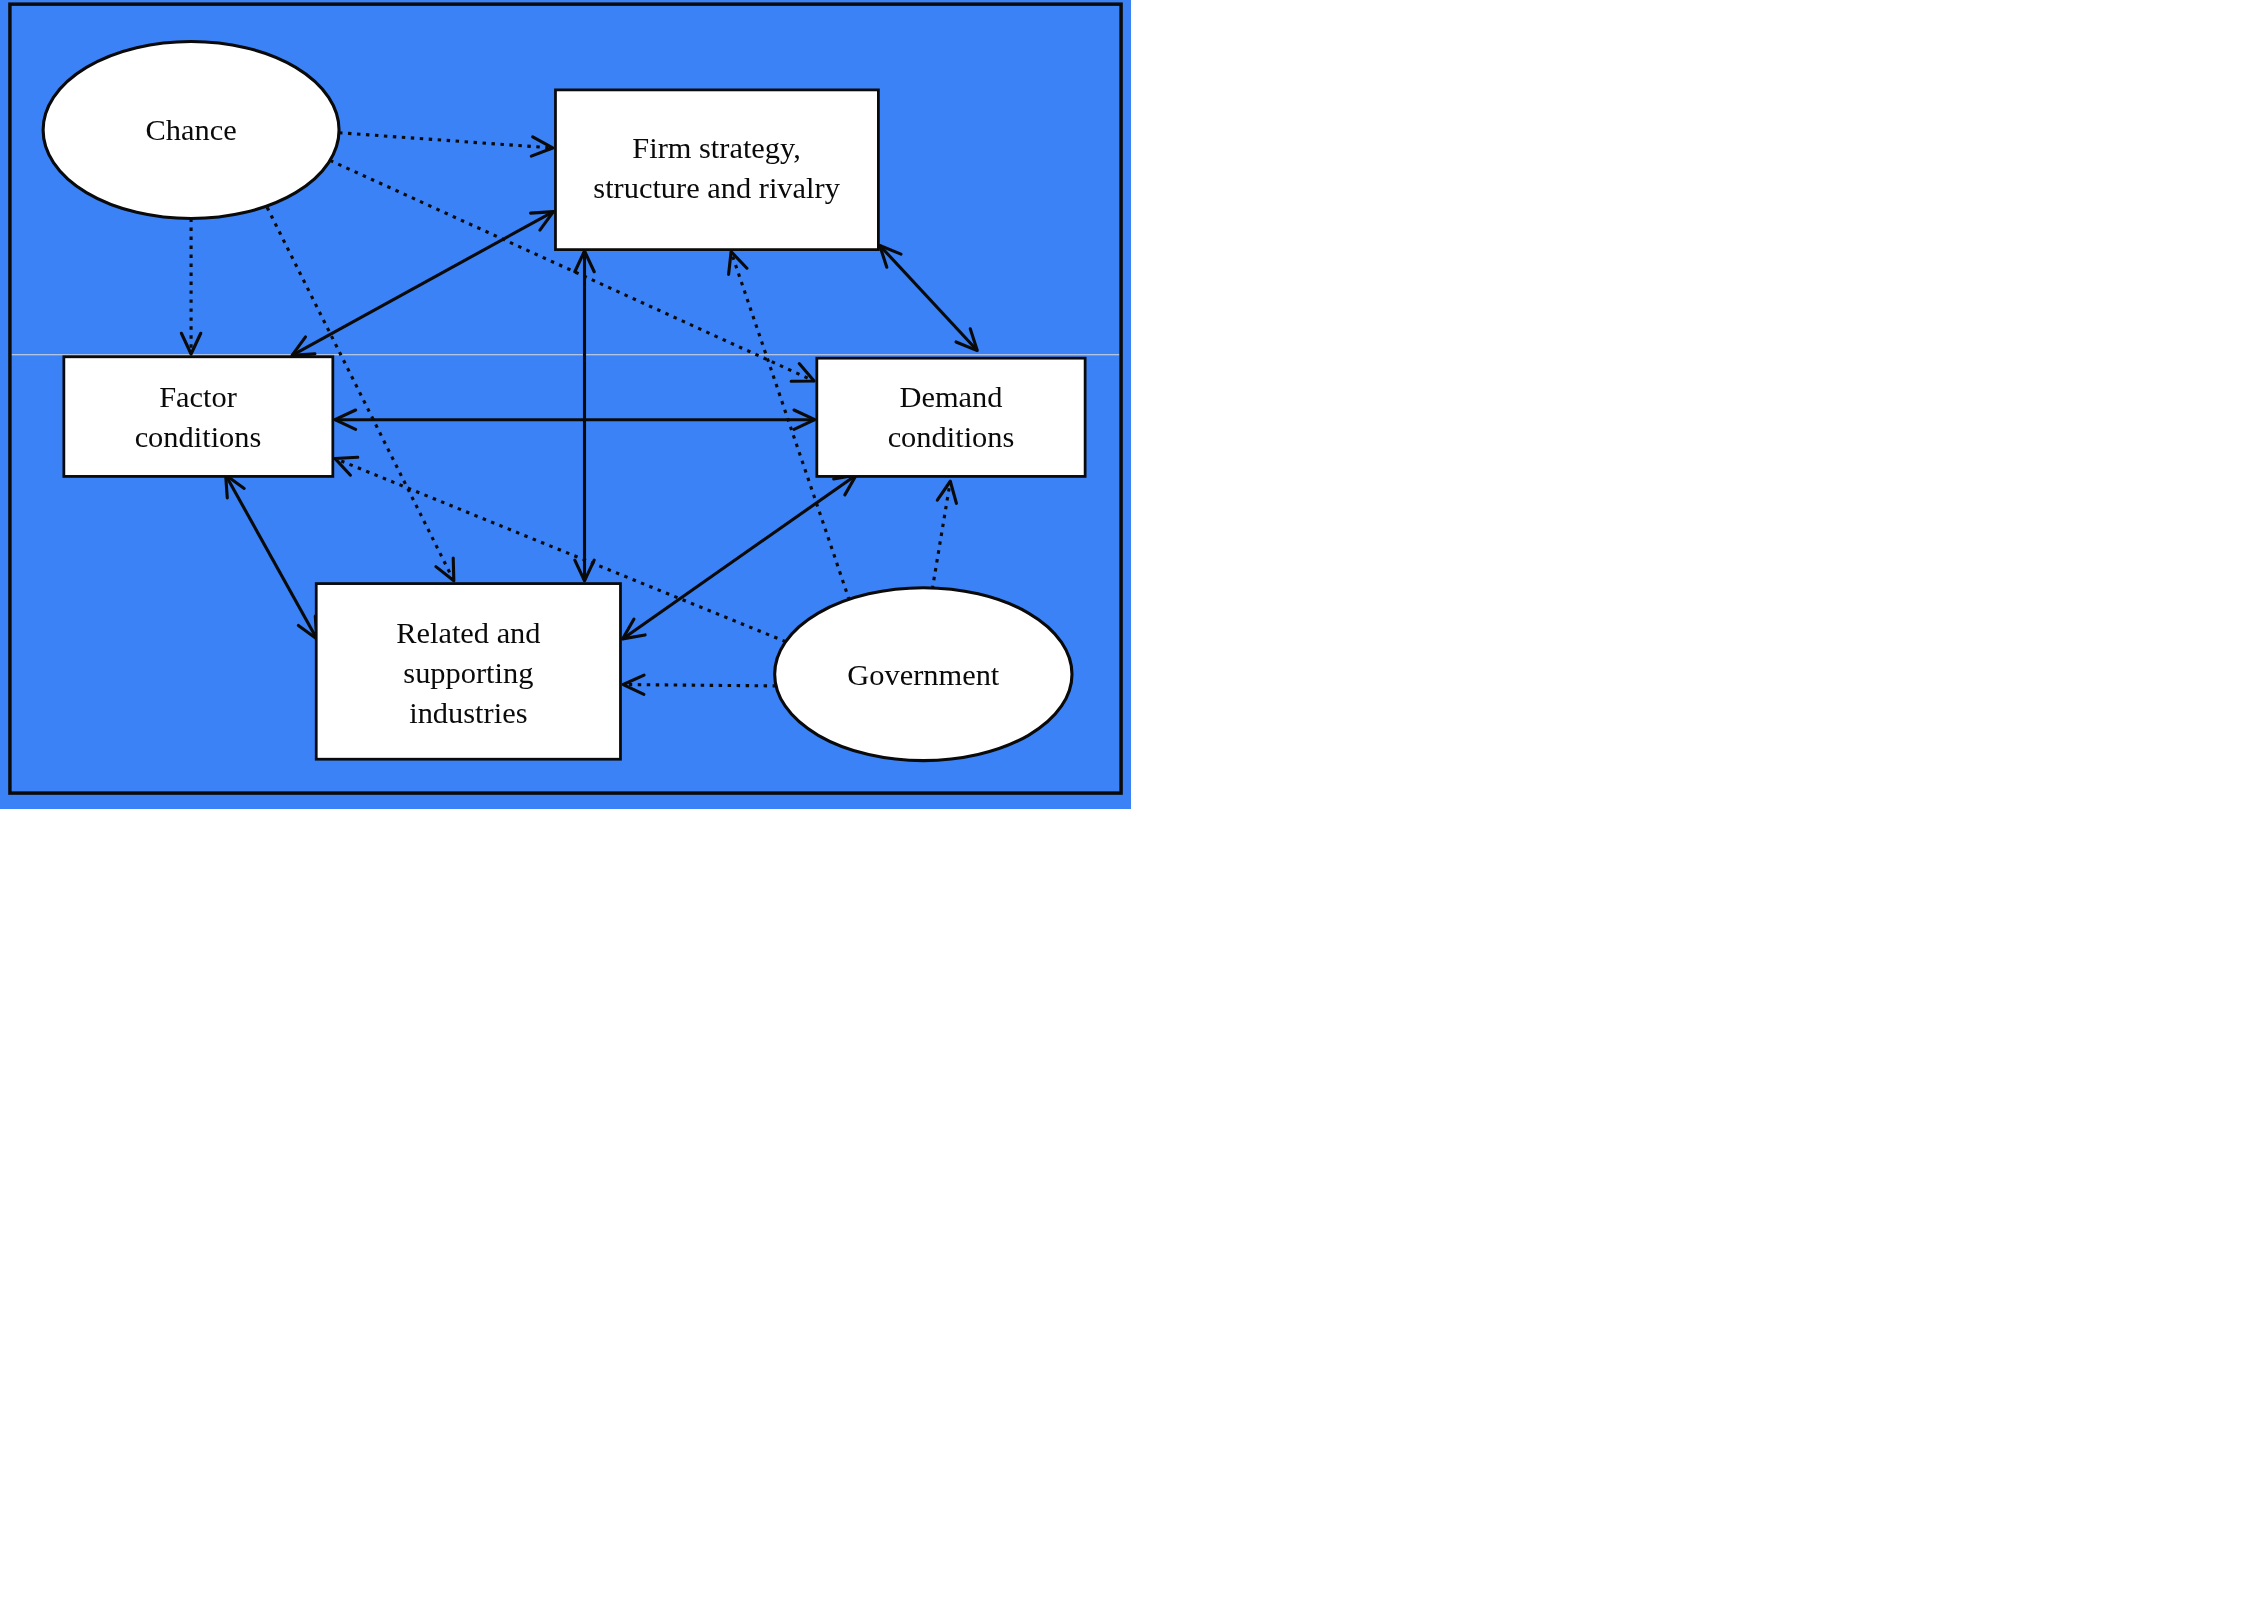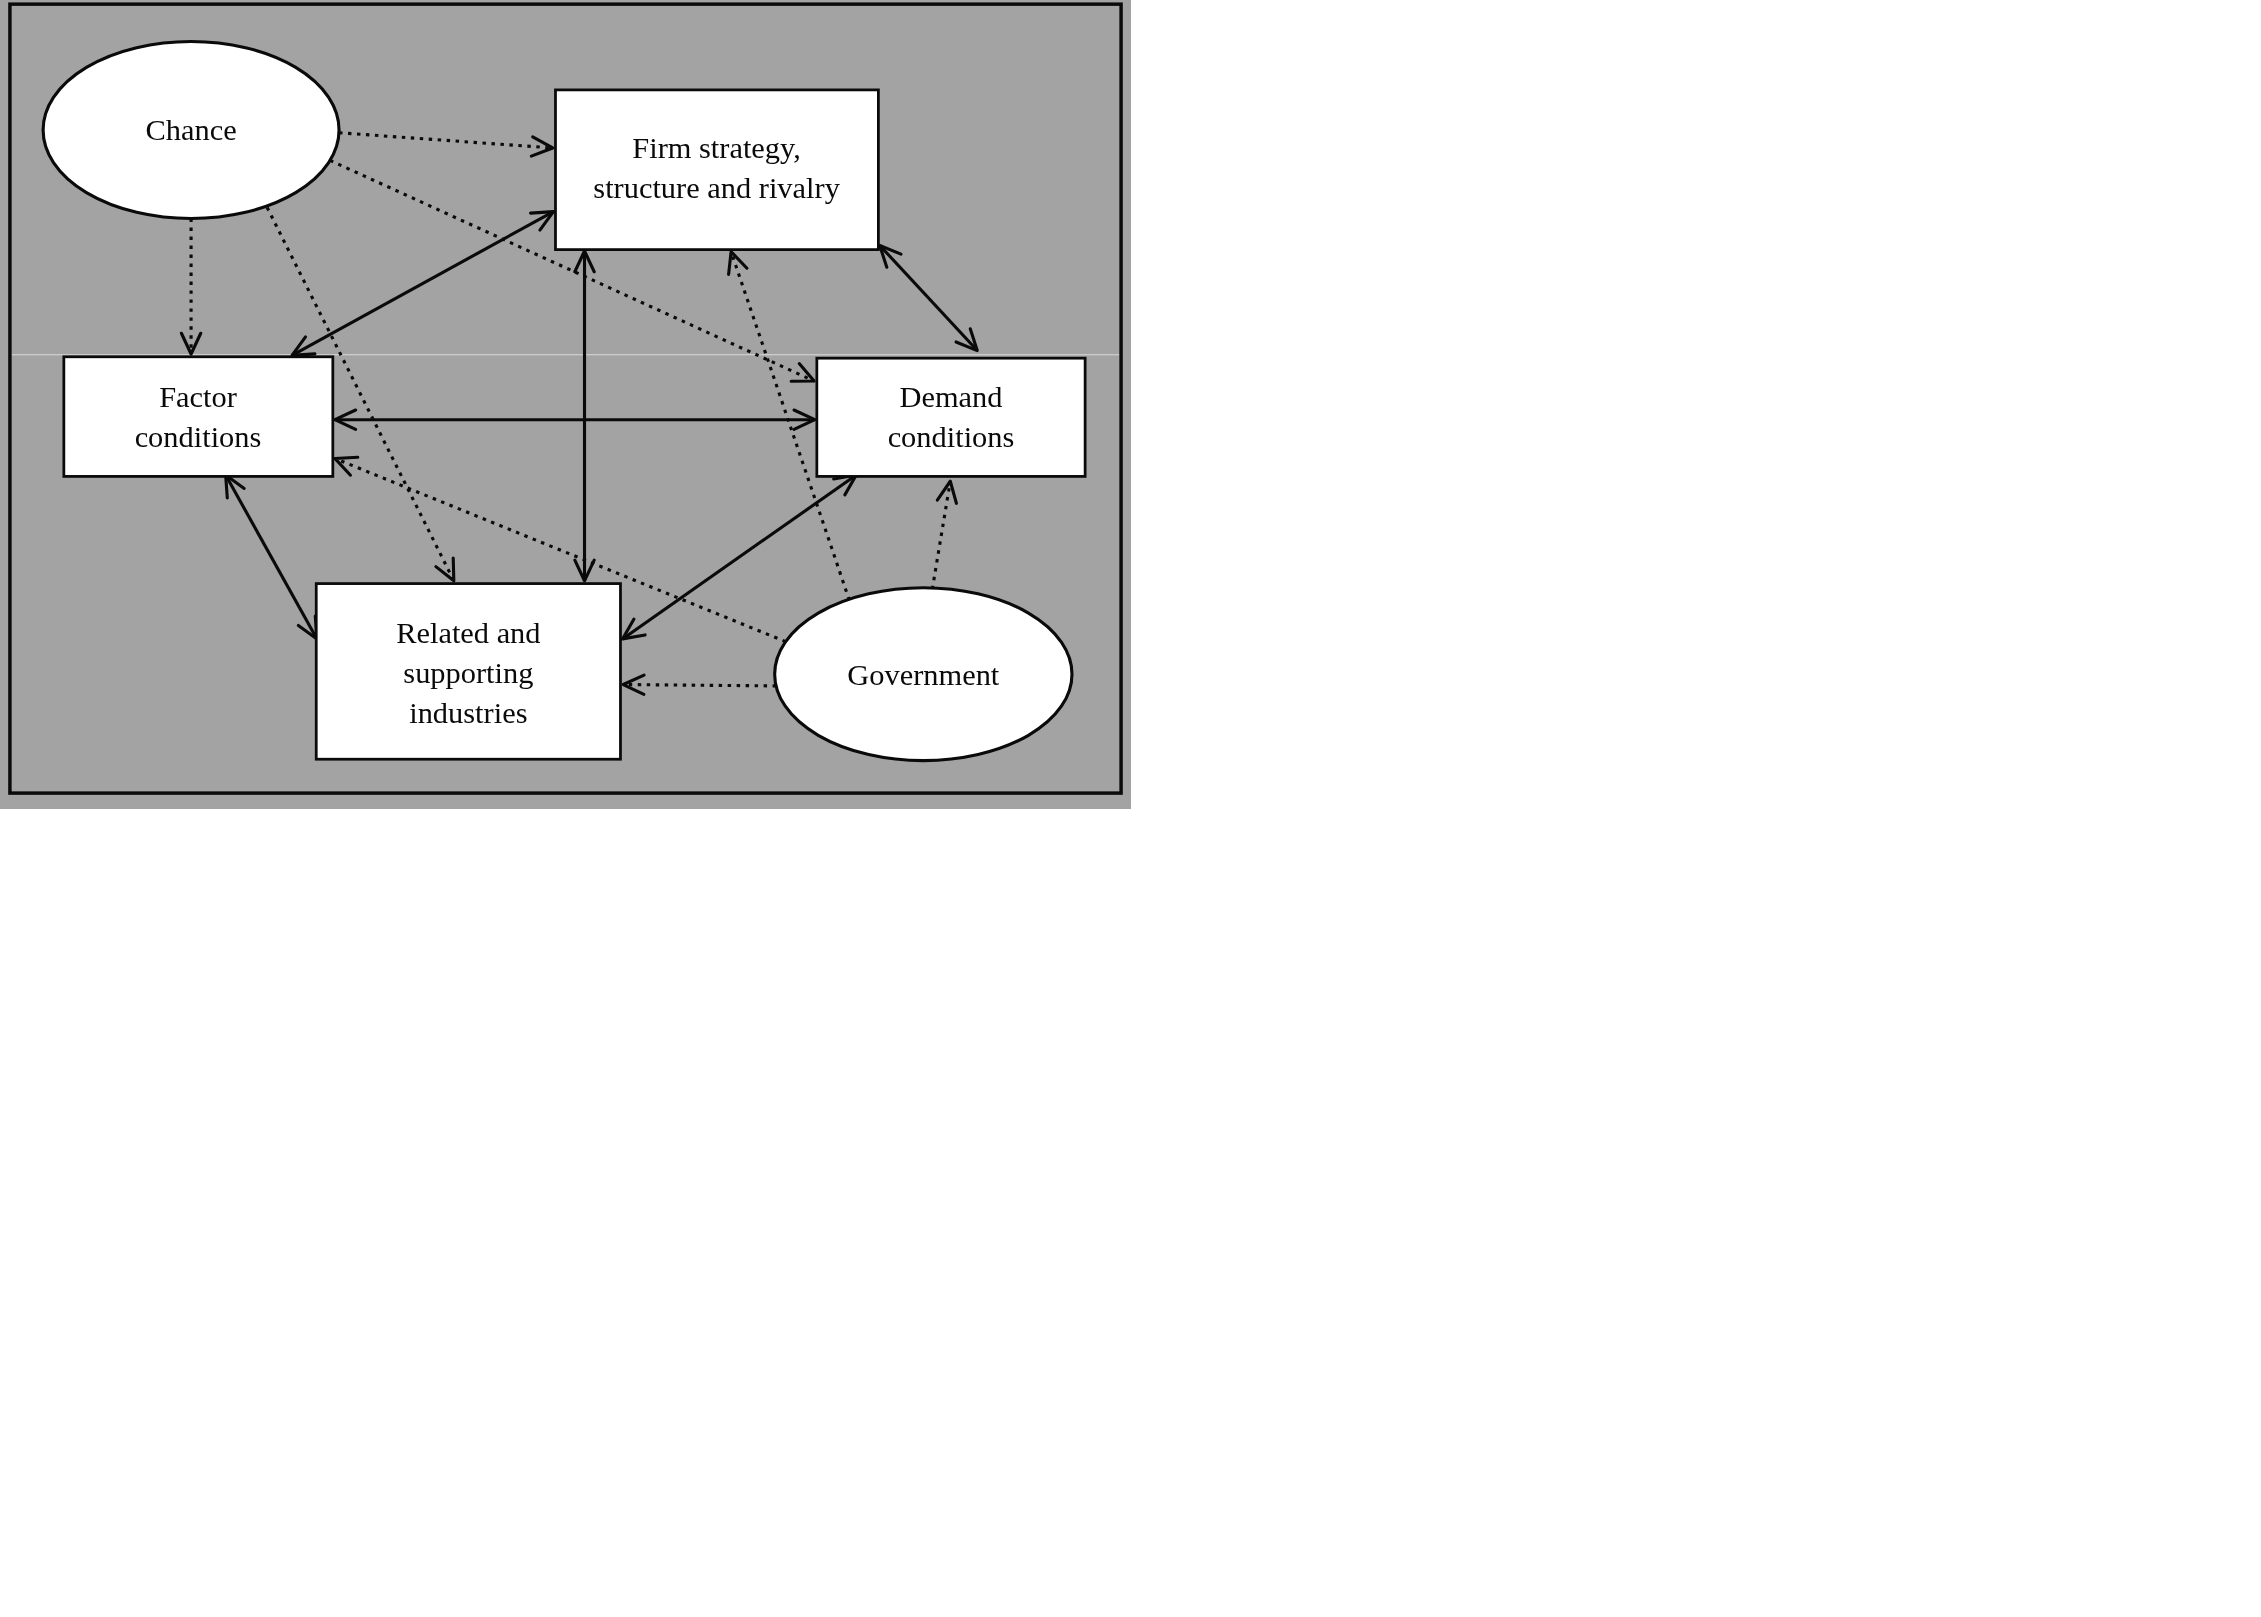--- a/index.html
+++ b/index.html
@@ -4,21 +4,21 @@
 <style>
   html, body {
     margin: 0;
     padding: 0;
     background: #ffffff;
   }
   .stage {
     width: 1131px;
     height: 809px;
     position: relative;
-    background: #a3a3a3;
+    background: #3b82f6;
   }
   svg { display: block; }
   text.node-label {
     font-family: "Liberation Serif", serif;
     font-size: 44px;
     fill: #0a0a0a;
     text-anchor: middle;
   }
   .shape {
     fill: #ffffff;

